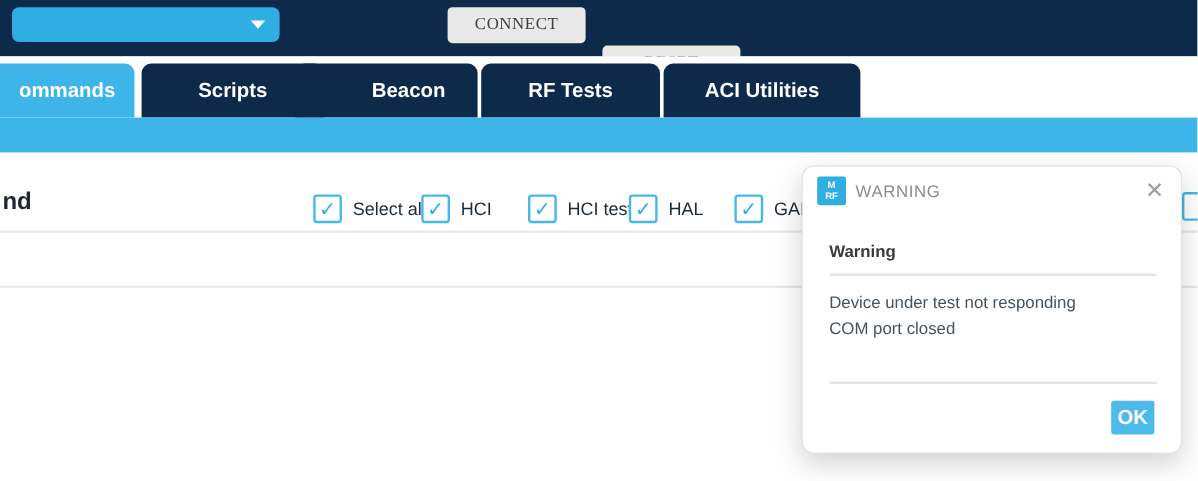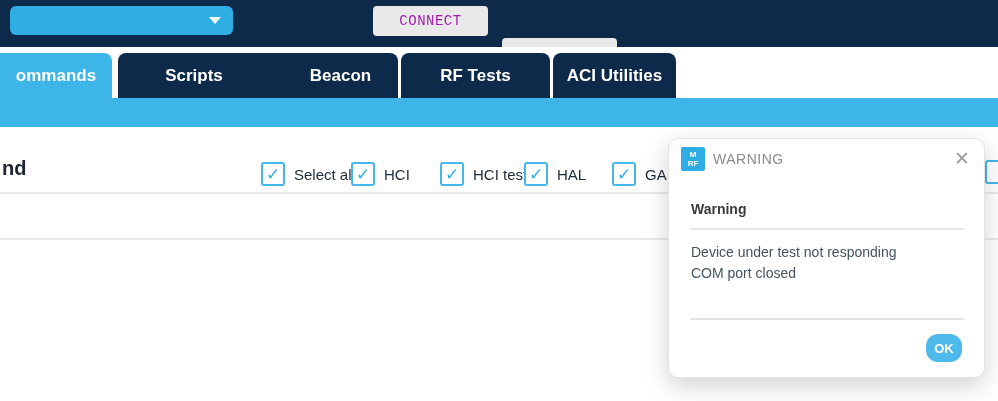--- a/index.html
+++ b/index.html
@@ -29,22 +29,22 @@
     width: 0; height: 0; margin-left: 8px;
     border-left: 6px solid transparent;
     border-right: 6px solid transparent;
     border-top: 7px solid #ffffff;
   }
   #port-select { left: 10px; width: 223px; }
   #baud-select { left: 246px; width: 112px; }
   .bar-btn {
     position: absolute; top: 6px; height: 30px; width: 115px;
     background: #e9e9e9; border: none; border-radius: 4px;
-    color: #a21caf; font-size: 14px; letter-spacing: 0.5px;
-    font-family: Liberation Mono, monospace; text-align: center; cursor: default;
+    color: #404040; font-size: 14px; letter-spacing: 0.5px;
+    font-family: Liberation Serif, serif; text-align: center; cursor: default;
   }
   #connect-btn { left: 373px; }
   #reset-btn  { left: 502px; margin-top: 32px; }
 
   
   .tabstrip {
     position: absolute; left: 0; top: 47px; width: 998px; height: 51px;
     background: #ffffff;
   }
   .tab {
@@ -52,21 +52,21 @@
     background: #0d2a4a; border-radius: 8px 8px 0 0;
     color: #ffffff; font-weight: bold; font-size: 17px;
     display: flex; align-items: center; justify-content: center;
     cursor: pointer;
   }
   .tab.active { background: #3eb5e8; border-radius: 0 8px 0 0; }
   #tab-commands  { left: 0;   width: 112px;  }
   #tab-scripts   { left: 108px;  width: 152px; margin-left: 10px; }
   #tab-beacon    { left: 246px; width: 152px; padding-left: 37px; }
   #tab-rf-tests  { left: 401px; width: 149px; }
-  #tab-aci       { left: 553px; width: 123px; }
+  #tab-aci       { left: 553px; width: 164px; }
 
   .accent-strip {
     position: absolute; left: 0; top: 98px; width: 998px; height: 29px;
     background: #3eb5e8;
   }
 
   
   .section-heading {
     position: absolute; left: 2px; top: 133px;
     font-size: 20px; font-weight: bold; color: #1c2733; margin-top: 24px;
@@ -123,22 +123,22 @@
     position: absolute; left: 22px; width: 273px; height: 2px; background: #e4e4e4;
   }
   #dlg-div-1 { top: 89px; }
   #dlg-div-2 { top: 179px; }
   .dialog-message {
     position: absolute; left: 22px; top: 103px;
     font-size: 14px; line-height: 21px; color: #45535e;
   }
   .dialog-ok {
     position: absolute; right: 22px; top: 195px; width: 36px; height: 28px;
-    background: #4dbaeb; border: none; border-radius: 12px;
-    color: #ffffff; font-size: 13px; font-weight: bold;
+    background: #4dbaeb; border: none; border-radius: 2px;
+    color: #ffffff; font-size: 17px; font-weight: bold;
     font-family: inherit; cursor: pointer;
   }
 </style>
 </head>
 <body>
 
 <div id="screen">
 
   <div class="topbar">
     <div class="dropdown" id="port-select">

